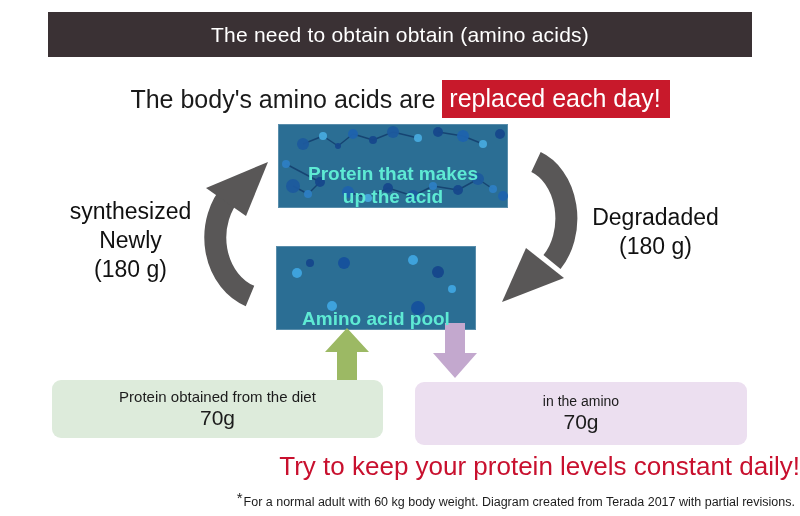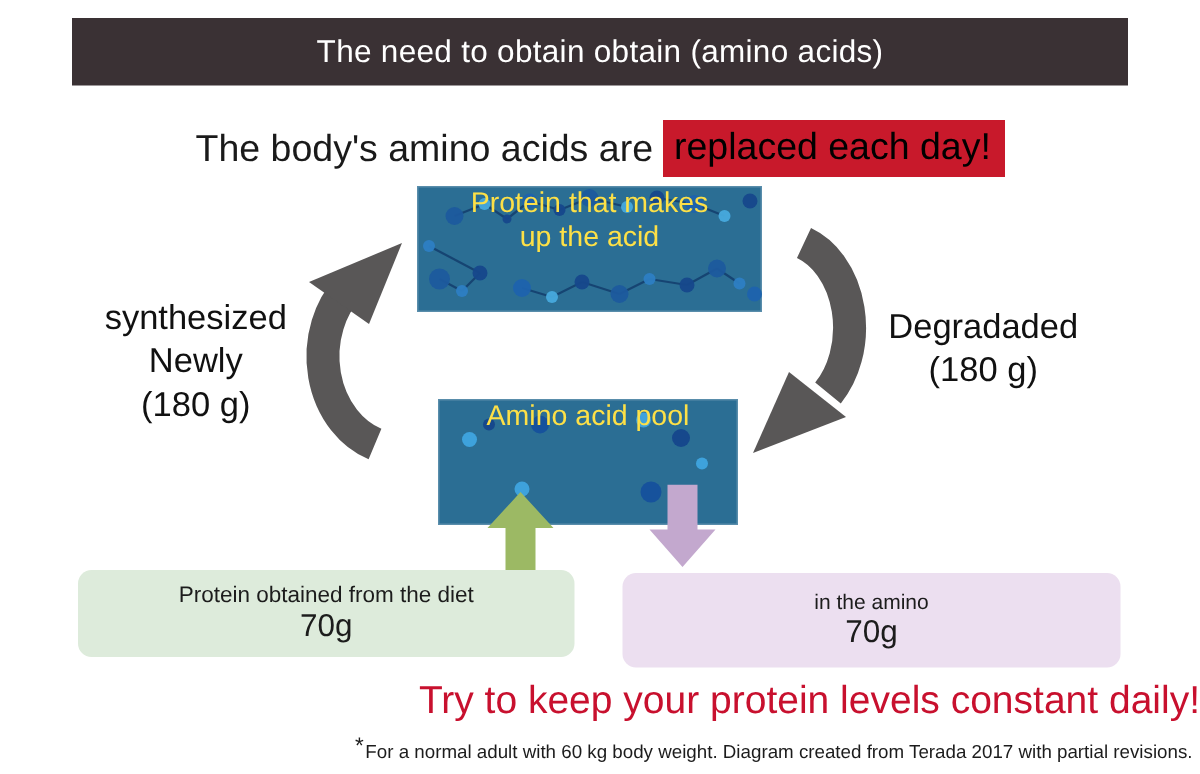--- a/index.html
+++ b/index.html
@@ -19,34 +19,34 @@
   }
   .header-bar .title { color: #ffffff; font-size: 21px; letter-spacing: 0.2px; }
 
   .subtitle {
     position: absolute; left: 0; top: 80px; width: 100%;
     display: flex; justify-content: center; align-items: center;
     font-size: 25px; color: #1a1a1a; white-space: nowrap;
   }
   .subtitle .prefix { margin-right: 7px; }
   .subtitle .highlight {
-    background: var(--highlight-red, #c8192b); color: #000000;
+    background: var(--highlight-red, #c8192b); color: #ffffff;
     padding: 4px 9px 5px 7px;
   }
 
   .teal-box {
     position: absolute; background: var(--box-teal, #2b6e94);
     box-shadow: inset 0 0 0 1px rgba(255,255,255,0.22);
-    display: flex; flex-direction: column; align-items: center; justify-content: flex-start;
-    color: #fde047; font-weight: 400; text-align: center;
+    display: flex; flex-direction: column; align-items: center; justify-content: flex-end;
+    color: #5eead4; font-weight: 700; text-align: center;
   }
   .teal-box svg.bgpattern { position: absolute; left: 0; top: 0; }
   .teal-box .boxtext { position: relative; z-index: 2; font-size: 19px; line-height: 1.22; }
   #protein-box { left: 278px; top: 124px; width: 230px; height: 84px; }
-  #pool-box    { left: 292px; top: 246px; width: 200px; height: 84px; margin-top: 20px; }
+  #pool-box    { left: 276px; top: 246px; width: 200px; height: 84px; }
 
   .cycle-arrow { position: absolute; }
 
   .side-label {
     position: absolute; text-align: center; color: #111111;
     font-size: 23px; line-height: 1.26; white-space: nowrap;
   }
   #left-label  { left: 33px;  top: 197px; width: 195px; }
   #right-label { left: 558px; top: 203px; width: 195px; }
 

